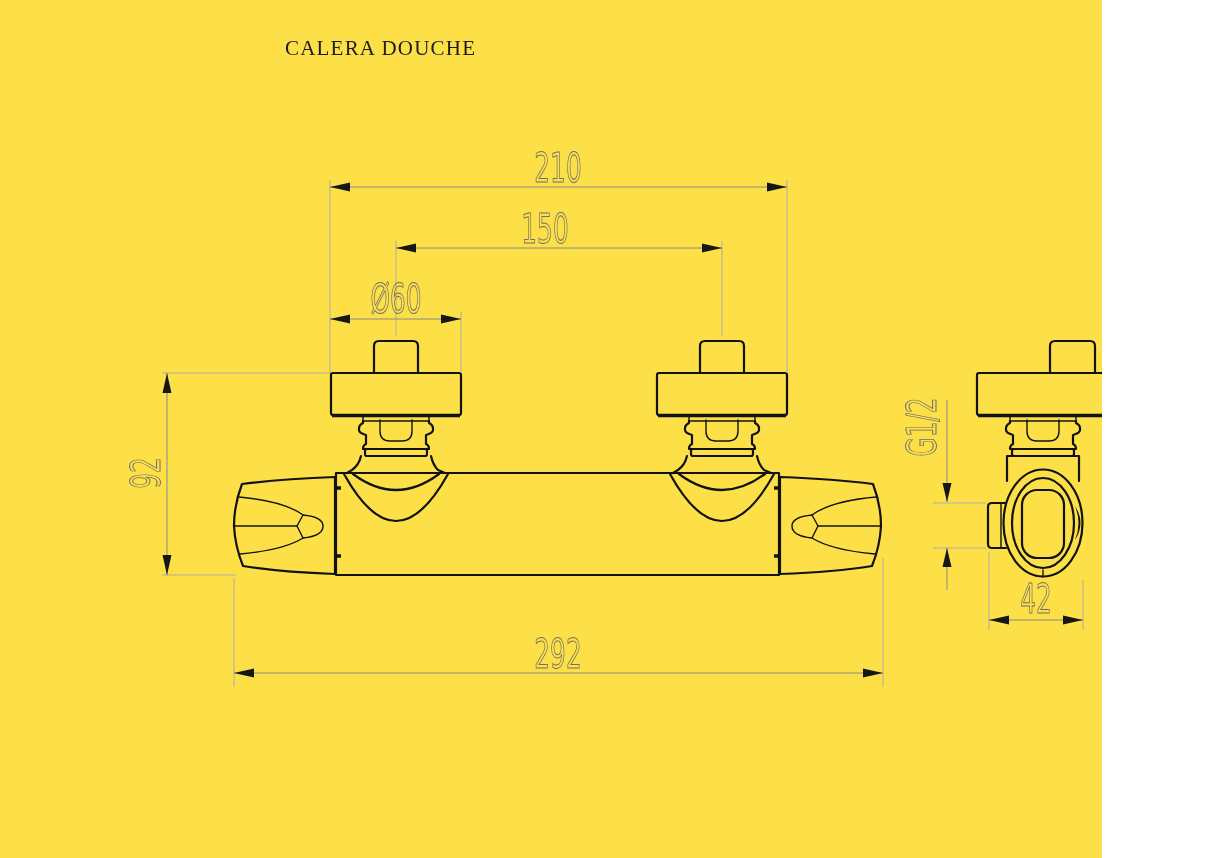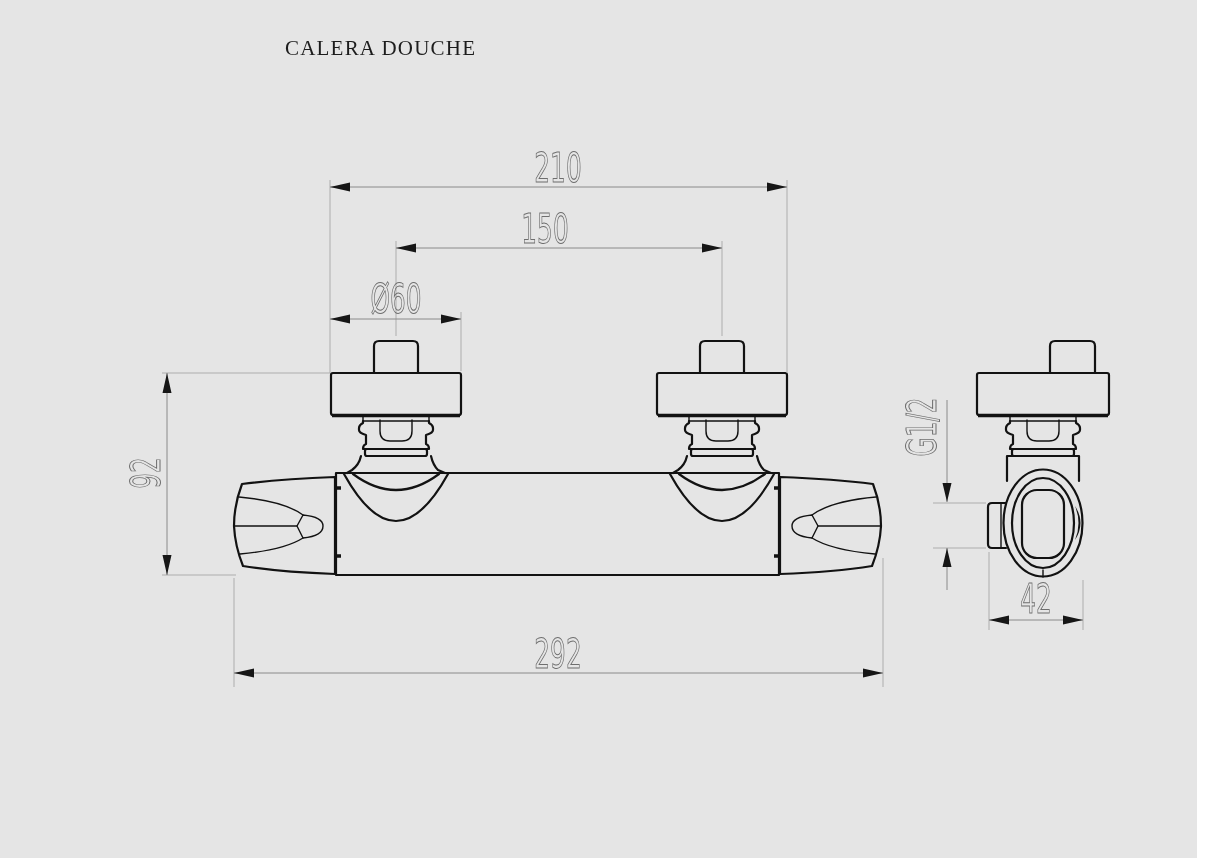--- a/index.html
+++ b/index.html
@@ -1,16 +1,16 @@
 <!DOCTYPE html>
 <html><head>
 <meta charset="utf-8">
 <style>
   html,body{margin:0;padding:0;background:#ffffff;}
-  .page{width:1197px;height:858px;background:#e5e5e5;position:relative;overflow:hidden;}
+  .page{width:1102px;height:858px;background:#fde047;position:relative;overflow:hidden;}
   svg{display:block;}
   .outline{fill:none;stroke:#121212;stroke-width:2.2;stroke-linecap:round;stroke-linejoin:round;}
   .thin{fill:none;stroke:#121212;stroke-width:1.4;stroke-linecap:round;stroke-linejoin:round;}
   .heavy{fill:none;stroke:#121212;stroke-width:3.4;stroke-linecap:butt;}
   .ext{fill:none;stroke:#adadad;stroke-width:1;}
   .dim{fill:none;stroke:#8a8a8a;stroke-width:1;}
   .arrow{fill:#161616;stroke:none;}
   .dimtext{fill:none;stroke:#6e6e6e;stroke-width:1;
            font-family:"DejaVu Sans",sans-serif;font-size:40px;}
   .title{fill:#1c1c1c;font-family:"Liberation Serif","DejaVu Serif",serif;

